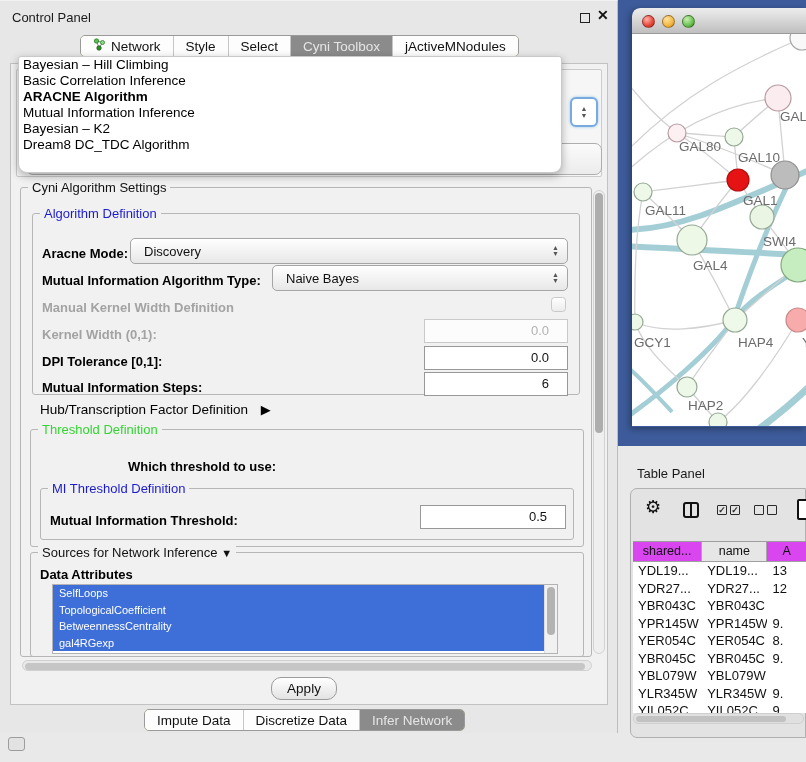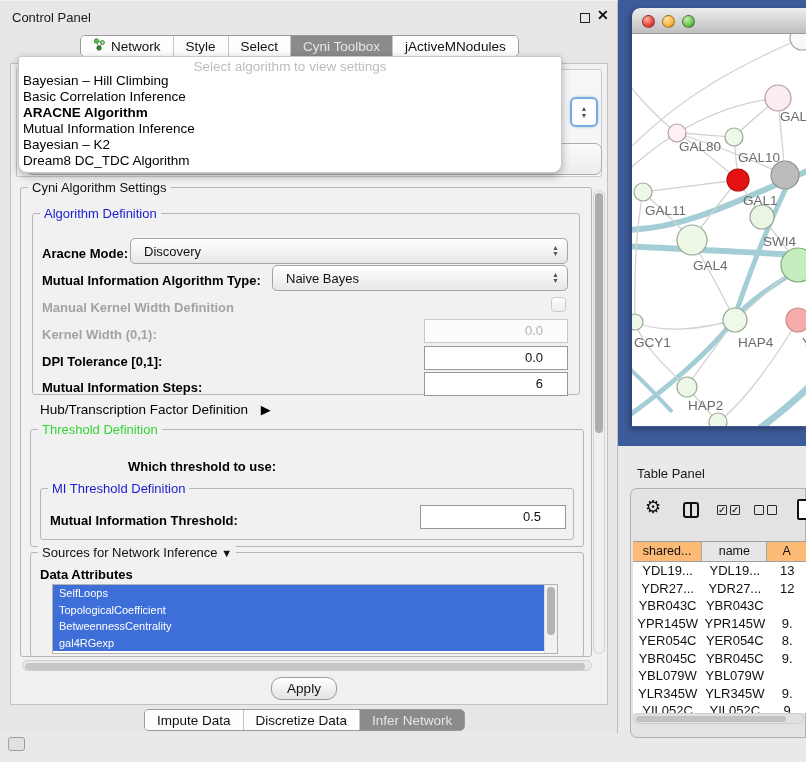--- a/index.html
+++ b/index.html
@@ -38,21 +38,21 @@
   .legend { position:absolute; background:#f1f1f1; padding:0 4px; font-size:13px; white-space:nowrap; z-index:2; }
 
   .lbl { position:absolute; font-size:13px; font-weight:bold; color:#000; white-space:nowrap; }
   .lbl.gray { color:#a3a3a3; }
   .lbl.plain { font-weight:normal; font-size:13.5px; }
 
   .combo { position:absolute; background:linear-gradient(#ffffff,#e7e7e7); border:1px solid #a5a5a5; border-radius:5px; height:26px; display:flex; align-items:center; box-shadow:inset 0 1px 0 #fff; }
   .combo .val { margin-left:13px; font-size:13px; color:#111; }
   .combo .stepper { margin-left:auto; margin-right:8px; display:flex; flex-direction:column; align-items:center; font-size:7px; line-height:6px; color:#555; }
 
-  .tfield { position:absolute; height:24px; background:#fff; border:1px solid #989898; text-align:right; font-size:13px; line-height:22px; padding-right:24px; }
+  .tfield { position:absolute; height:24px; background:#fff; border:1px solid #989898; text-align:right; font-size:13px; line-height:22px; padding-right:18px; }
   .tfield.dis { color:#b2b2b2; border-color:#c9c9c9; background:#fcfcfc; }
 
   .checkbox { position:absolute; width:15px; height:15px; border:1px solid #c9c9c9; border-radius:3.5px; background:linear-gradient(#fefefe,#ececec); }
 
   .vscroll { position:absolute; left:593px; top:189px; width:12px; height:464px; background:#efefef; border:1px solid #d2d2d2; border-radius:6px; }
   .vscroll .thumb { position:absolute; left:1px; top:2px; width:8px; height:240px; background:#adadad; border-radius:4px; }
   .hscroll { position:absolute; background:#e9e9e9; border:1px solid #d0d0d0; border-radius:6px; }
   .hscroll .thumb { position:absolute; left:2px; top:1.5px; height:7px; background:#c6c6c6; border-radius:4px; }
 
   .listbox { position:absolute; left:52px; top:583px; width:506px; height:70px; background:#fff; border:1px solid #b3b3b3; overflow:hidden; }
@@ -76,24 +76,24 @@
   .tw-toolbar { position:absolute; left:0; top:0; width:100%; height:50px; }
   .gear-ic { position:absolute; left:14px; top:7px; font-size:18px; color:#111; }
   .cols-ic { position:absolute; left:52px; top:13px; width:16px; height:16px; border:2px solid #111; border-radius:3px; }
   .cols-ic i { position:absolute; left:5px; top:0; width:2px; height:12px; background:#111; display:block; }
   .cb { position:absolute; width:10px; height:10px; border:1.5px solid #2a2a2a; border-radius:1px; font-size:9px; line-height:9px; text-align:center; color:#2a2a2a; font-weight:bold; }
   .doc-ic { position:absolute; left:166px; top:10px; width:16px; height:21px; border:2.5px solid #111; border-radius:2px; background:#fff; }
 
   .ttable { position:absolute; left:2px; top:52px; width:174px; background:#fff; }
   .thead { display:flex; height:21px; border-top:1px solid #9f9f9f; border-bottom:1px solid #9f9f9f; }
   .th { font-size:12.5px; text-align:center; line-height:19px; border-right:1px solid #a5a5a5; background:#e6e6e6; overflow:hidden; white-space:nowrap; }
-  .th.hl { background:#fdba74; }
+  .th.hl { background:#d946ef; }
   .tbody { height:151px; overflow:hidden; }
   .tr { display:flex; height:17.5px; }
-  .td { font-size:13px; line-height:17px; overflow:hidden; white-space:nowrap; color:#111;text-align:center; }
+  .td { font-size:13px; line-height:17px; padding-left:5px; overflow:hidden; white-space:nowrap; color:#111; }
   .tw-hscroll { position:absolute; left:2px; top:224px; width:171px; height:11px; background:#e0e0e0; border:1px solid #cfcfcf; border-radius:5px; }
   .tw-hscroll .thumb { position:absolute; left:2px; top:1.5px; width:150px; height:6px; background:#c2c2c2; border-radius:3px; }
 </style>
 </head>
 <body>
 
 <div id="canvas">
 
   <div class="control-panel">
     <div class="cp-title">Control Panel</div>
@@ -132,21 +132,20 @@
     <div class="top-subpanel"></div>
     <div class="combo-stub">
         <span>▲</span>
         <span>▼</span>
       </div>
     <div class="gal-combo">
       <span>gal-filtered sif default node</span>
     </div>
 
     <div class="dropdown">
-      <div class="dd-placeholder">Select algorithm to view settings</div>
       <div>
           <div class="dd-item">Bayesian – Hill Climbing</div>
           <div class="dd-item">Basic Correlation Inference</div>
           <div class="dd-item bold">ARACNE Algorithm</div>
           <div class="dd-item">Mutual Information Inference</div>
           <div class="dd-item">Bayesian – K2</div>
           <div class="dd-item">Dream8 DC_TDC Algorithm</div>
         </div>
     </div>
 

